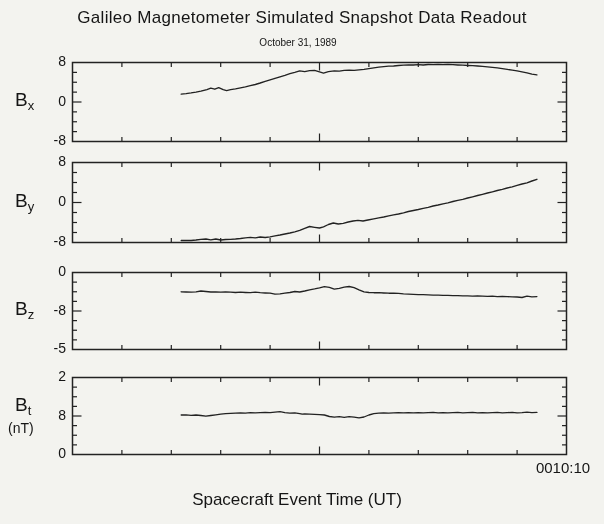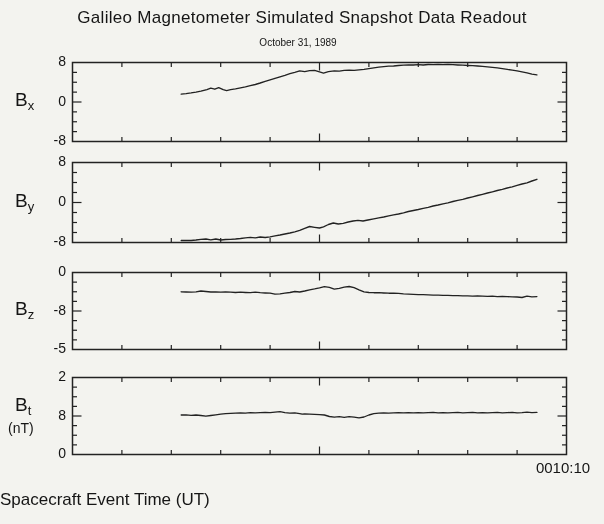--- a/index.html
+++ b/index.html
@@ -30,21 +30,21 @@
     font-size:14px;color:#151515;transform:translateY(-54%);
   }
   .xl{
     position:absolute;top:459px;width:96px;text-align:center;
     font-size:15px;color:#151515;
   }
   .xl0{left:38px;}
   .xl1{left:249px;}
   .xl2{left:515px;}
   .xtitle{
-    position:absolute;top:490px;left:0;width:594px;text-align:left;
+    position:absolute;top:490px;left:0;width:594px;text-align:center;
     font-size:17px;color:#151515;
   }
 </style>
 </head>
 <body>
 
 <div class="page">
 
   <div class="title">Galileo Magnetometer Simulated Snapshot Data Readout</div>
   <div class="subtitle">October 31, 1989</div>

